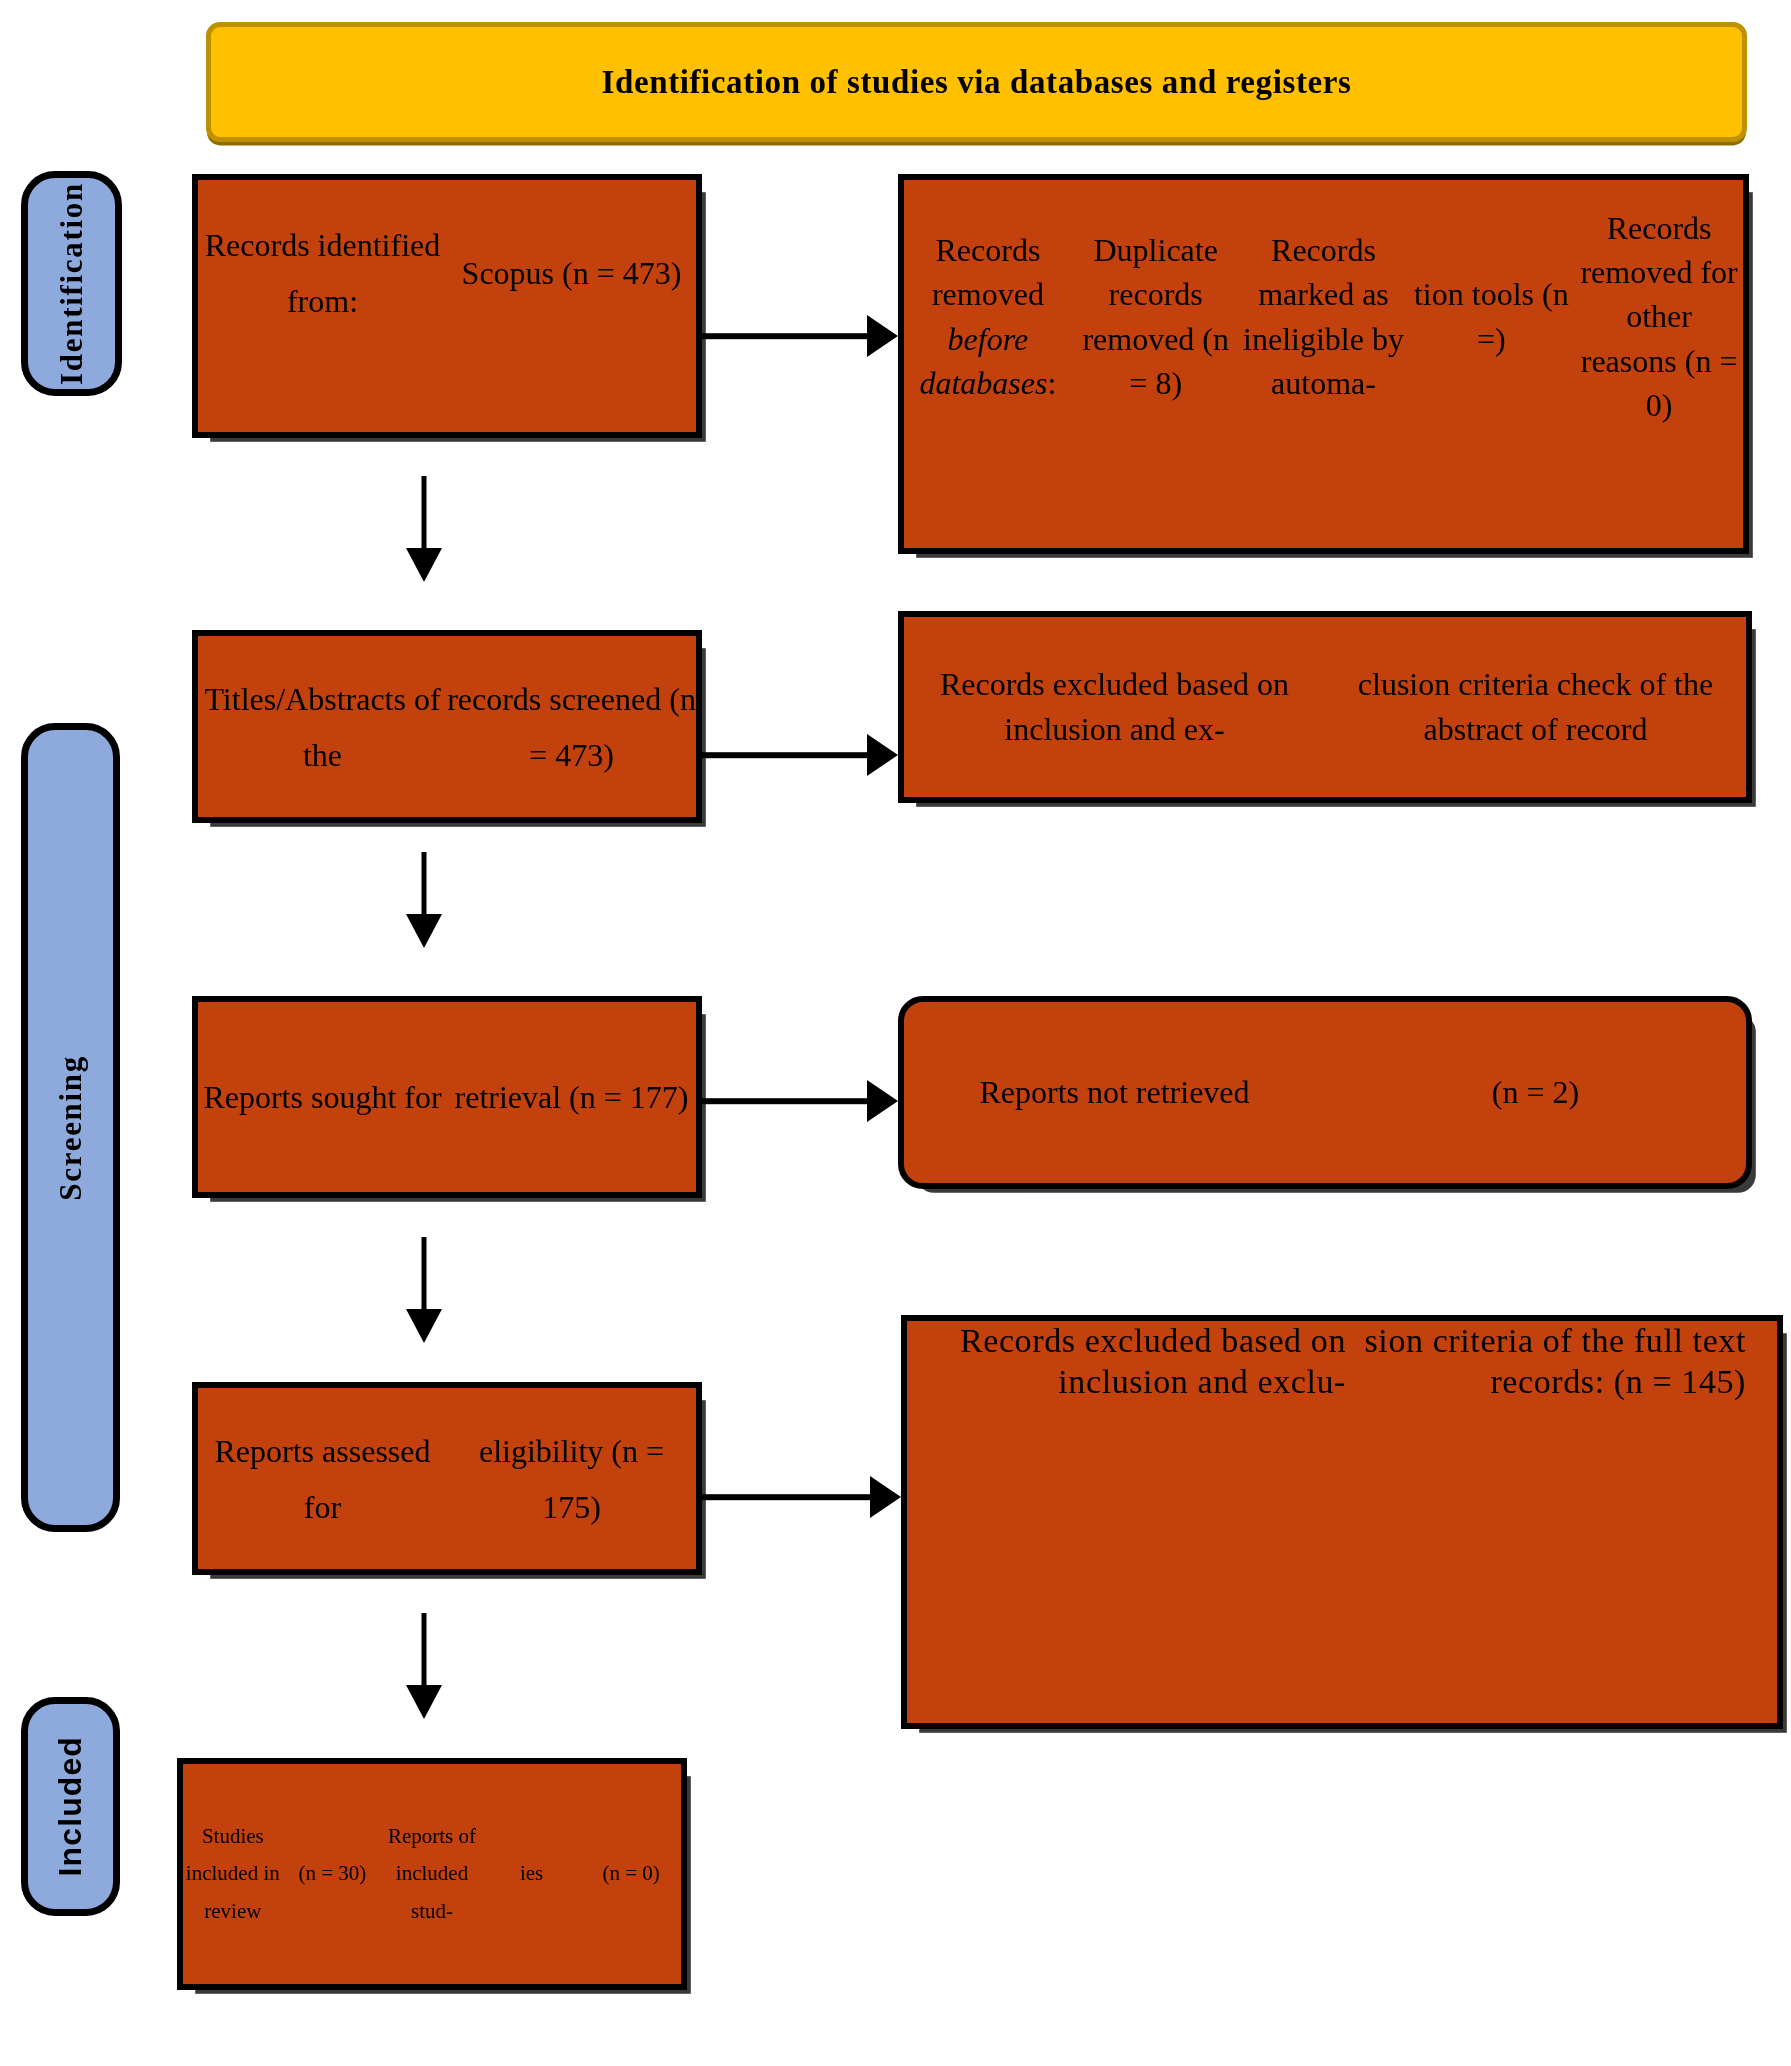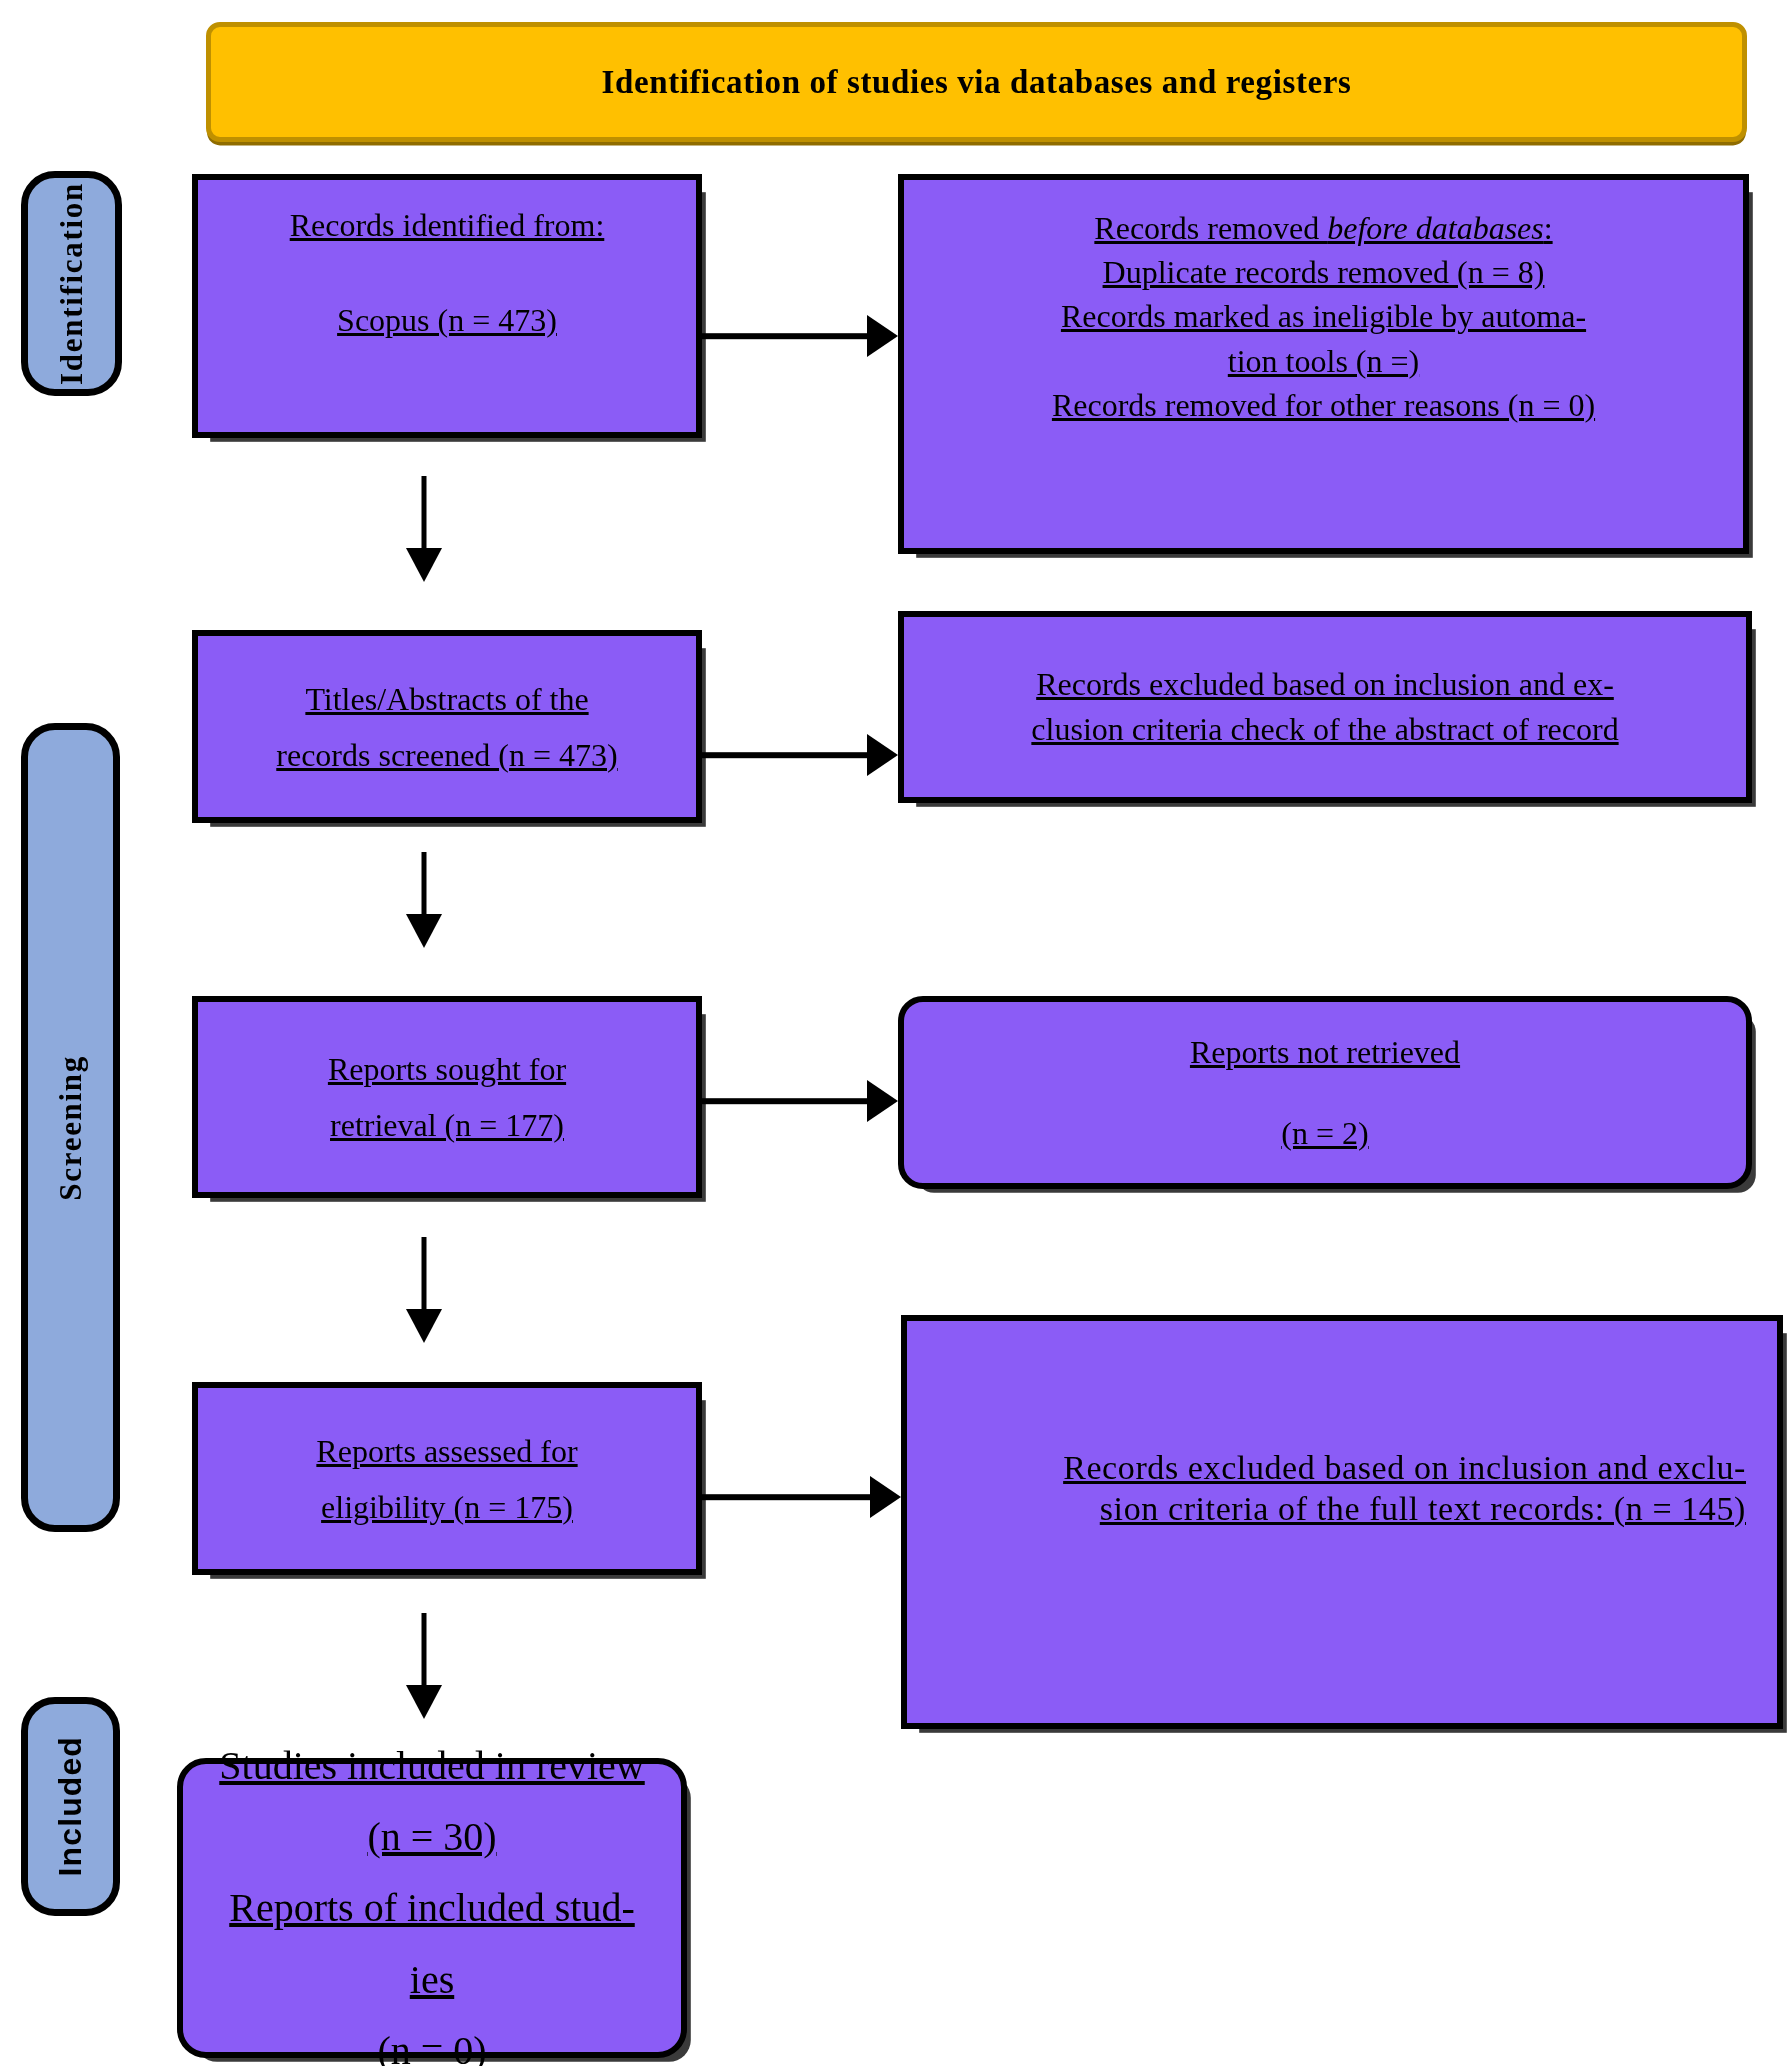--- a/index.html
+++ b/index.html
@@ -35,36 +35,35 @@
   .pill-label {
     writing-mode:vertical-rl; transform:rotate(180deg);
     font-weight:bold; font-size:31px; letter-spacing:1.7px;
     white-space:nowrap;
   }
   #pill-included .pill-label { font-family:"Liberation Sans", sans-serif; font-size:32px; letter-spacing:1.1px; }
 
   
   .fbox {
     position:absolute; box-sizing:border-box;
-    background:#8b5cf6;
+    background:#c2410c;
     border:6.7px solid #000;
-    display:flex; flex-direction:column;
+    display:flex; flex-direction:row;
     align-items:center; justify-content:center;
     text-align:center;
     font-size:32px; line-height:1.75;
     box-shadow:11px 11px 0 -7.2px #3a3a3a;
-    text-decoration:underline;
   }
   .fbox .line { width:100%; }
 
   #box-l1 { left:192px; top:174px;  width:510px;  height:264px; row-gap:39px; padding-bottom:67px; }
   #box-l2 { left:192px; top:630px; width:510px;  height:193px; }
   #box-l3 { left:192px; top:996px; width:510px;  height:202px; }
   #box-l4 { left:192px; top:1382px; width:510px;  height:193px; }
-  #box-l5 { left:177px; top:1758px; width:510px;  height:300px; line-height:1.78; font-size:40px;border-radius:29px; }
+  #box-l5 { left:177px; top:1758px; width:510px;  height:232px; line-height:1.78; font-size:21px; }
 
   #box-r1 { left:898px; top:174px;  width:851px; height:380px; line-height:1.38; padding-bottom:95px; }
   #box-r2 { left:898px; top:611px; width:854px; height:192px; line-height:1.4; }
   #box-r3 { left:898px; top:996px; width:854px; height:193px; row-gap:43px; line-height:1.2;border-radius:25px; }
   #box-r4 { left:901px; top:1315px; width:882px; height:414px;
             align-items:flex-start; text-align:right;
             padding:0 31px 67px 39px; 
             font-size:34px; line-height:1.2; letter-spacing:0.6px; }
 
   

